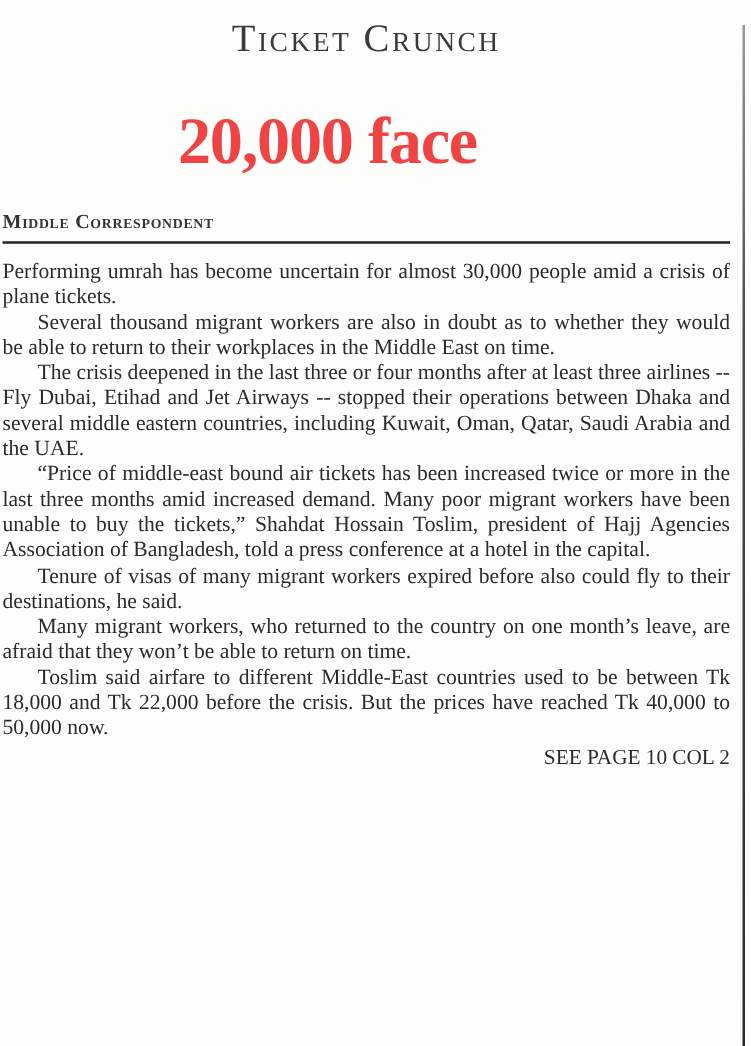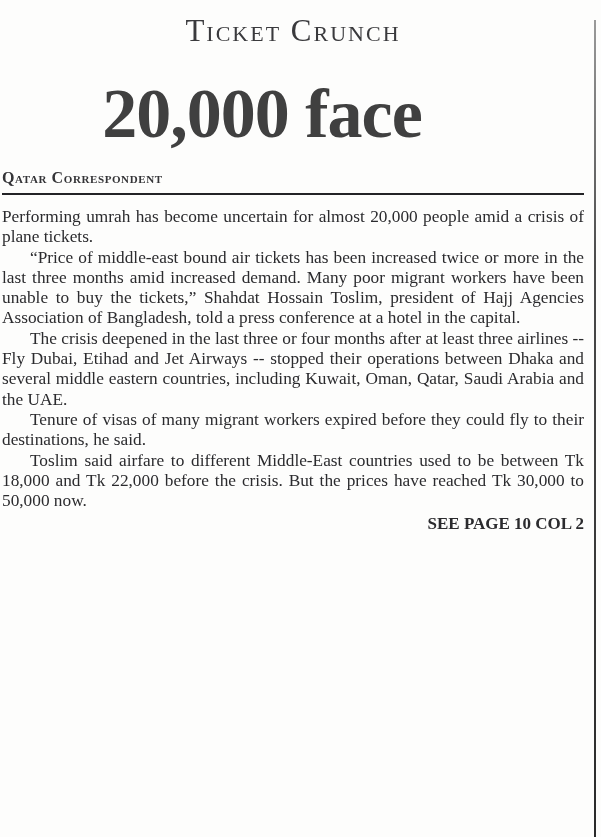--- a/index.html
+++ b/index.html
@@ -26,24 +26,24 @@
     font-size: 31px;
     letter-spacing: 2px;
     color: #3a3a3d;
     line-height: 38px;
   }
   .headline {
     margin-top: 24px;
     padding-right: 62px;
     text-align: center;
     font-weight: bold;
-    font-size: 70px;
+    font-size: 53px;
     line-height: 79px;
     letter-spacing: -1px;
-    color: #404040;
+    color: #ef4444;
   }
   .byline {
     margin-top: 15px;
     font-variant: small-caps;
     font-weight: bold;
     font-size: 16px;
     letter-spacing: 0.6px;
     color: #343437;
     line-height: 20px;
   }
@@ -57,21 +57,21 @@
     font-size: 17.3px;
     line-height: 20.3px;
     text-align: justify;
     color: #2b2b2e;
   }
   .body-text p { margin: 0; text-indent: 28px; }
   .body-text p.no-indent { text-indent: 0; }
   .continuation {
     margin-top: 3px;
     text-align: right;
-    font-weight: bold;
+    font-weight: normal;
     font-size: 17px;
     line-height: 19px;
     color: #2b2b2e;
   }
   .vrule {
     position: absolute;
     left: 594px; top: 20px; bottom: 0;
     width: 2px;
     background: linear-gradient(to bottom, #9a9a9a, #4a4a4a 30%, #2a2a2a);
   }
@@ -81,29 +81,31 @@
 
 <div class="page">
   <div class="content">
 
     <div class="kicker">Ticket Crunch</div>
 
     <div class="headline">
       <div>20,000 face</div>
     </div>
 
-    <div class="byline">Qatar Correspondent</div>
+    <div class="byline">Middle Correspondent</div>
 
     <div class="divider"></div>
 
     <div class="body-text">
-      <p class="no-indent">Performing umrah has become uncertain for almost 20,000 people amid a crisis of plane tickets.</p>
+      <p class="no-indent">Performing umrah has become uncertain for almost 30,000 people amid a crisis of plane tickets.</p>
+      <p>Several thousand migrant workers are also in doubt as to whether they would be able to return to their workplaces in the Middle East on time.</p>
+      <p>The crisis deepened in the last three or four months after at least three airlines -- Fly Dubai, Etihad and Jet Airways -- stopped their operations between Dhaka and several middle eastern countries, including Kuwait, Oman, Qatar, Saudi Arabia and the UAE.</p>
       <p>“Price of middle-east bound air tickets has been increased twice or more in the last three months amid increased demand. Many poor migrant workers have been unable to buy the tickets,” Shahdat Hossain Toslim, president of Hajj Agencies Association of Bangladesh, told a press conference at a hotel in the capital.</p>
-      <p>The crisis deepened in the last three or four months after at least three airlines -- Fly Dubai, Etihad and Jet Airways -- stopped their operations between Dhaka and several middle eastern countries, including Kuwait, Oman, Qatar, Saudi Arabia and the UAE.</p>
-      <p>Tenure of visas of many migrant workers expired before they could fly to their destinations, he said.</p>
-      <p>Toslim said airfare to different Middle-East countries used to be between Tk 18,000 and Tk 22,000 before the crisis. But the prices have reached Tk 30,000 to 50,000 now.</p>
+      <p>Tenure of visas of many migrant workers expired before also could fly to their destinations, he said.</p>
+      <p>Many migrant workers, who returned to the country on one month’s leave, are afraid that they won’t be able to return on time.</p>
+      <p>Toslim said airfare to different Middle-East countries used to be between Tk 18,000 and Tk 22,000 before the crisis. But the prices have reached Tk 40,000 to 50,000 now.</p>
     </div>
 
     <div class="continuation">SEE PAGE 10 COL 2</div>
   </div>
 
   <div class="vrule"></div>
 </div>
 
 </body></html>

